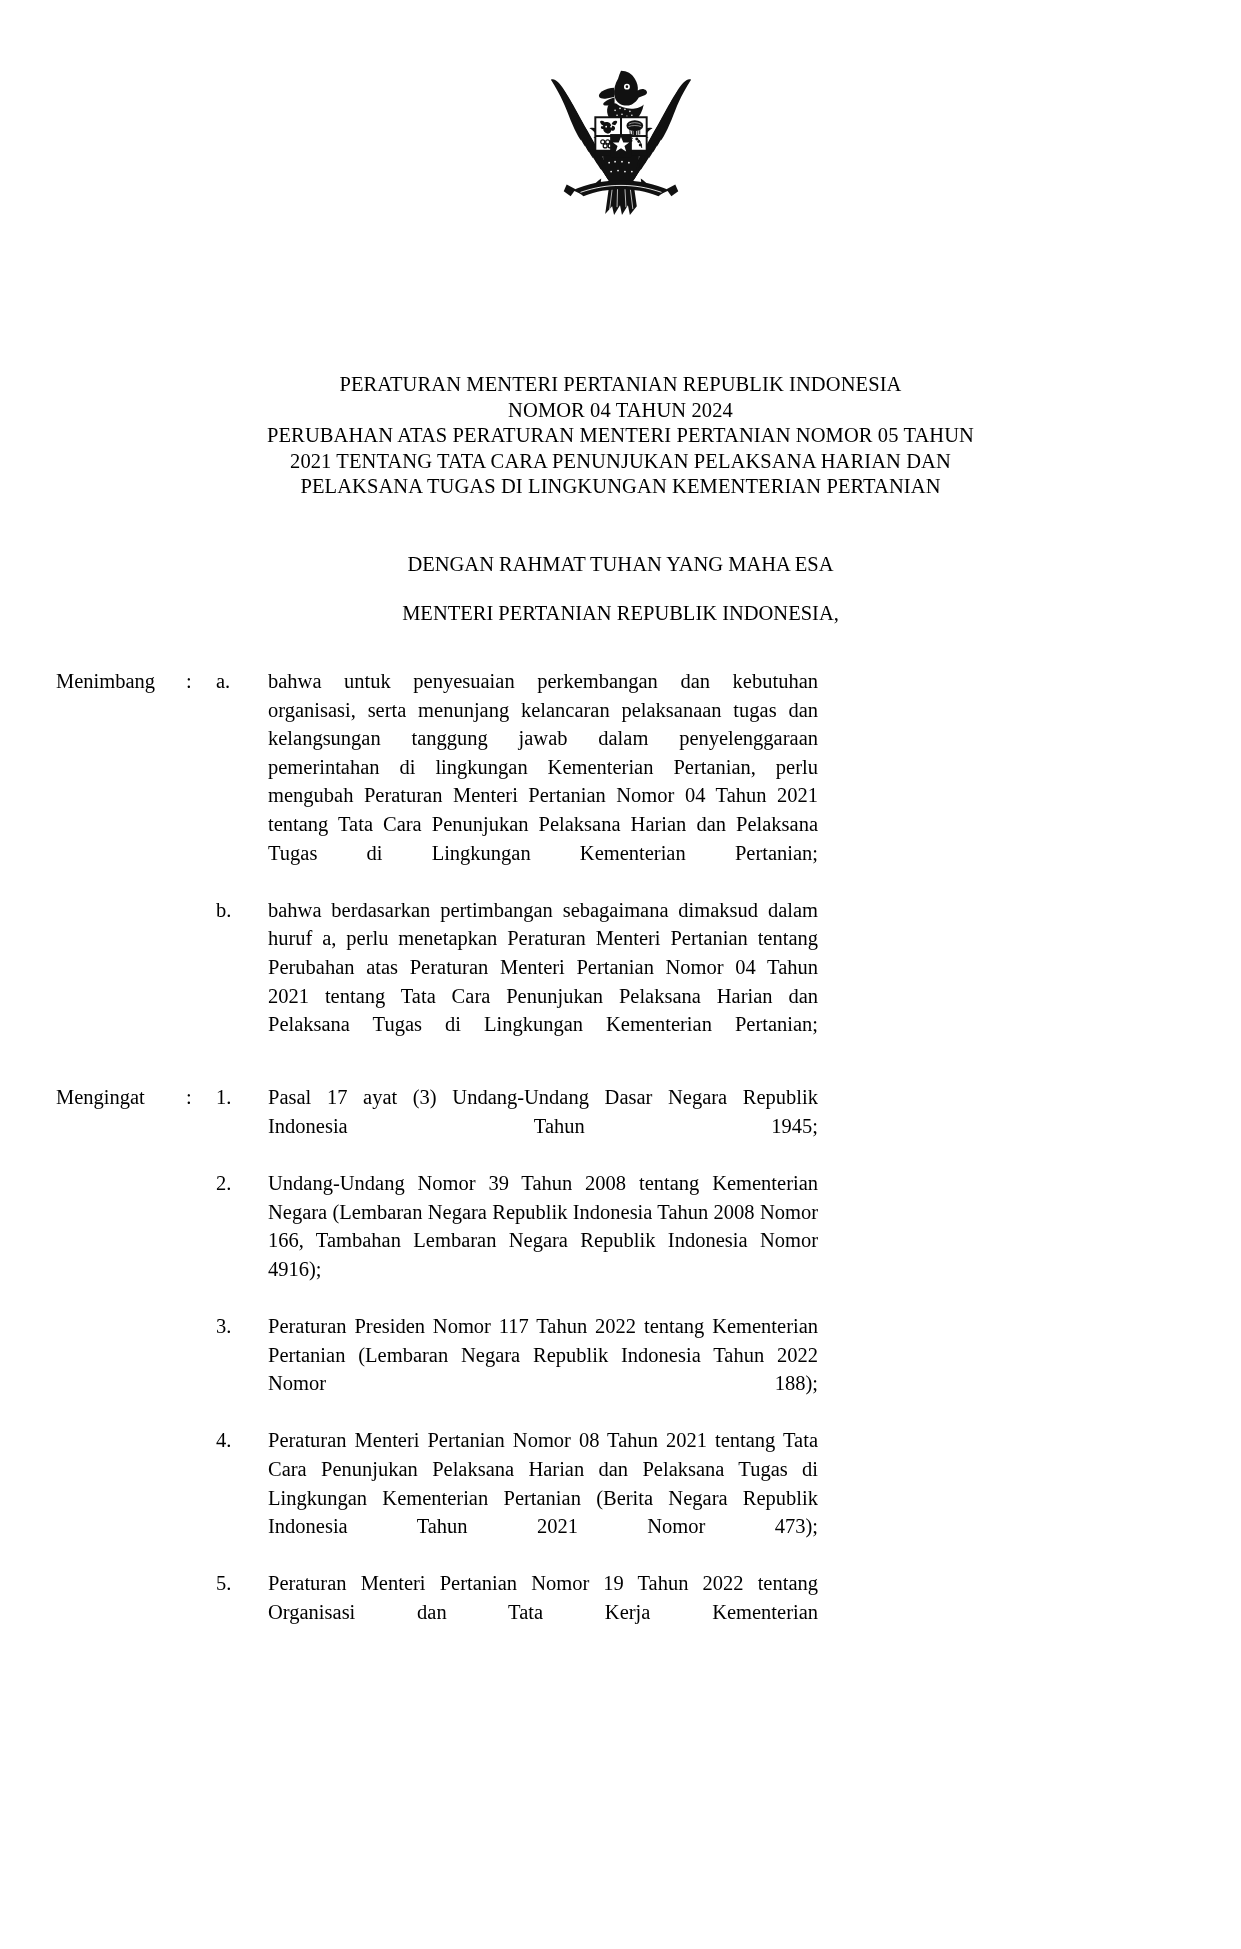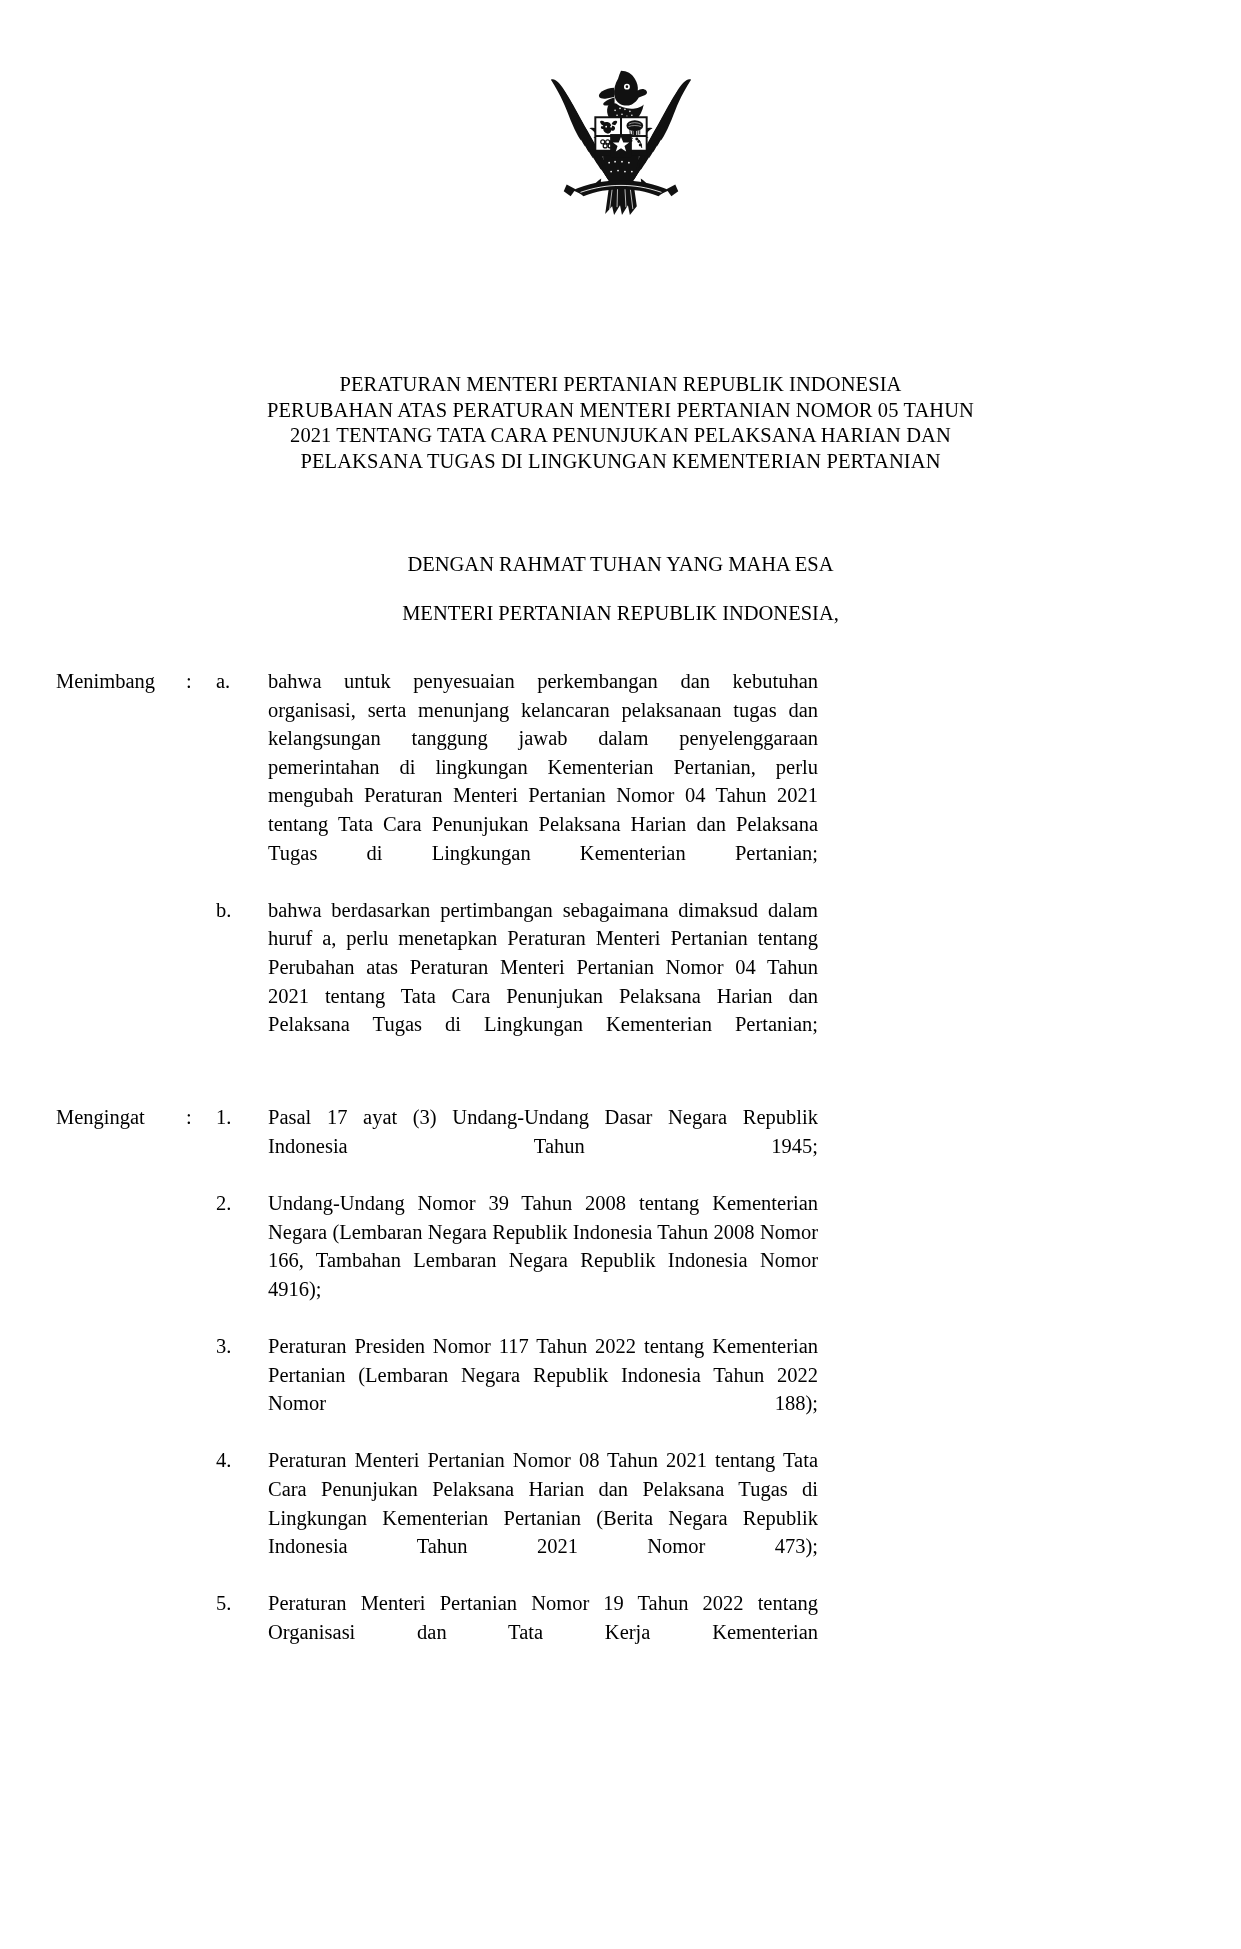--- a/index.html
+++ b/index.html
@@ -77,21 +77,21 @@
     right: 0;
     top: 667px;
     font-size: 20.5px;
     line-height: 28.6px;
   }
   .clause {
     display: flex;
     align-items: flex-start;
     padding-left: 56px;
   }
-  .clause + .clause { margin-top: 36px; }
+  .clause + .clause { margin-top: 16px; }
 
   .clause-label {
     width: 130px;
     flex: 0 0 130px;
     white-space: nowrap;
   }
   .clause-colon {
     width: 30px;
     flex: 0 0 30px;
     text-align: left;
@@ -301,20 +301,21 @@
           <path d="M50 256 L68 266 L58 280 L44 270 Z" fill="#111111"></path>
           <path d="M270 256 L252 266 L262 280 L276 270 Z" fill="#111111"></path>
           <path d="M78 272 C108 262 132 258 160 258 C188 258 212 262 242 272" stroke="#ffffff" stroke-width="2" fill="none" opacity="0.9"></path>
         </g>
       </g>
     </svg>
   </div>
 
   <div class="title-block">
     <span class="tline">PERATURAN MENTERI PERTANIAN REPUBLIK INDONESIA</span>
+    <span class="tline">NOMOR 04 TAHUN 2024</span>
     <span class="tline">PERUBAHAN ATAS PERATURAN MENTERI PERTANIAN NOMOR 05 TAHUN</span>
     <span class="tline">2021 TENTANG TATA CARA PENUNJUKAN PELAKSANA HARIAN DAN</span>
     <span class="tline">PELAKSANA TUGAS DI LINGKUNGAN KEMENTERIAN PERTANIAN</span>
   </div>
 
   <div class="standalone-line line-menteri">MENTERI PERTANIAN REPUBLIK INDONESIA,</div>
   <div class="standalone-line line-rahmat">DENGAN RAHMAT TUHAN YANG MAHA ESA</div>
 
   <div class="body-block">
 

